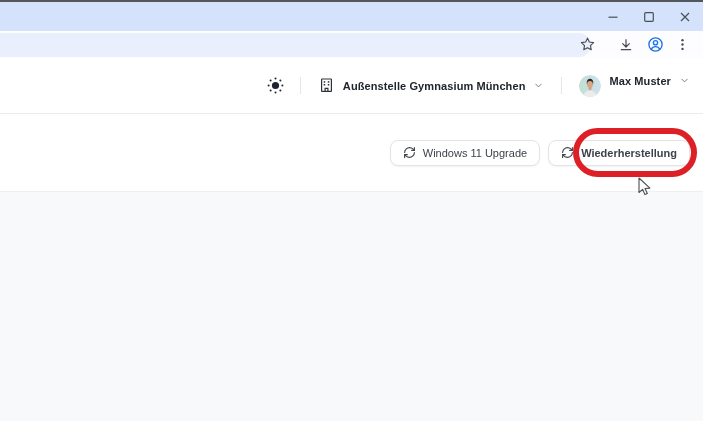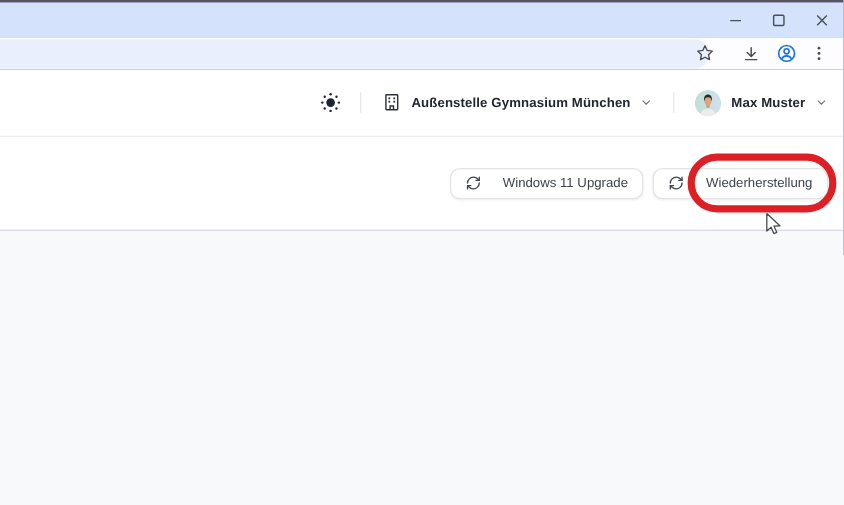--- a/index.html
+++ b/index.html
@@ -1,18 +1,18 @@
 <!DOCTYPE html>
 <html><head>
 <meta charset="utf-8">
 <style>
   * { margin:0; padding:0; box-sizing:border-box; }
   html,body { width:703px; height:421px; }
   body { font-family:"Liberation Sans",sans-serif; background:#fff; }
-  .window { position:relative; width:703px; height:421px; overflow:hidden; background:#4c1d95; }
+  .window { position:relative; width:703px; height:421px; overflow:hidden; background:#a3a3a3; }
 
   
   .top-edge { position:absolute; left:0; top:0; width:703px; height:2px; background:#53565c; }
   .titlebar { position:absolute; left:0; top:2px; width:703px; height:29px; background:#d5e2fc; }
   .win-controls { position:absolute; right:0; top:0; height:29px; display:flex; align-items:center; }
   .win-btn { width:36px; height:29px; display:flex; align-items:center; justify-content:center; background:transparent; border:none; cursor:default; }
 
   
   .toolbar { position:absolute; left:0; top:31px; width:703px; height:27px; background:#fdfdff; }
   .omnibox { position:absolute; left:0; top:2px; width:591px; height:24px; background:#e9effc; border-radius:0 12px 12px 0; }
@@ -20,28 +20,28 @@
   .tb-icon { display:flex; align-items:center; justify-content:center; background:transparent; border:none; width:26px; height:26px; }
   .tb-icon.star { margin-right:13px; }
   .tb-icon.dl { margin-right:3px; }
   .tb-icon.prof { margin-right:1px; }
 
   
   .app-header { position:absolute; left:0; top:58px; width:703px; height:56px; background:#fff; border-bottom:1px solid #e9ebee; display:flex; align-items:center; justify-content:flex-end; padding-right:13px; }
   .hdr-divider { width:1px; height:17px; background:#e4e6ea; }
   .theme-btn { background:none; border:none; display:flex; align-items:center; margin-right:15px; }
   .org-switcher { display:flex; align-items:center; gap:8px; background:none; border:none; margin:0 17px; }
-  .user-menu { display:flex; align-items:center; gap:8px; background:none; border:none; margin-left:17px; }
+  .user-menu { display:flex; gap:8px; background:none; border:none; margin-left:17px; }
   .hdr-label { font-size:11px; font-weight:bold; color:#21262e; letter-spacing:.1px; white-space:nowrap; }
   .avatar { width:22px; height:22px; border-radius:50%; overflow:hidden; flex:0 0 auto; }
 
   
   .subheader { position:absolute; left:0; top:114px; width:703px; height:78px; background:#fff; border-bottom:1px solid #edeff1; display:flex; align-items:center; justify-content:flex-end; padding-right:13px; }
-  .btn { display:inline-flex; align-items:center; gap:18px; height:26px; padding:0 12px; background:#fff; border:1px solid #e2e4e8; border-radius:8px; font-size:11px; color:#3d434b; font-family:"Liberation Sans",sans-serif; box-shadow:0 1px 2px rgba(20,25,35,.05); white-space:nowrap; }
-  .btn + .btn { margin-left:8px; }
+  .btn { display:inline-flex; align-items:center; gap:7px; height:26px; padding:0 12px; background:#fff; border:1px solid #e2e4e8; border-radius:8px; font-size:11px; color:#3d434b; font-family:"Liberation Sans",sans-serif; box-shadow:0 1px 2px rgba(20,25,35,.05); white-space:nowrap; }
+  .btn + .btn { margin-left:8px;font-weight:bold; }
   .btn.purple { background:#7130e8; border:1px solid #7130e8; color:#fff; margin-left:20px; gap:8px; position:relative; z-index:2; }
 
   
   .content { position:absolute; left:0; top:192px; width:703px; height:229px; background:#f8f9fa; }
 
   
   .red-ring { position:absolute; left:573px; top:128px; width:124px; height:49px; border:6px solid #dc2026; border-radius:25px; z-index:5; pointer-events:none; }
   .cursor { position:absolute; left:637px; top:177px; z-index:6; pointer-events:none; }
 
   svg { display:block; }

